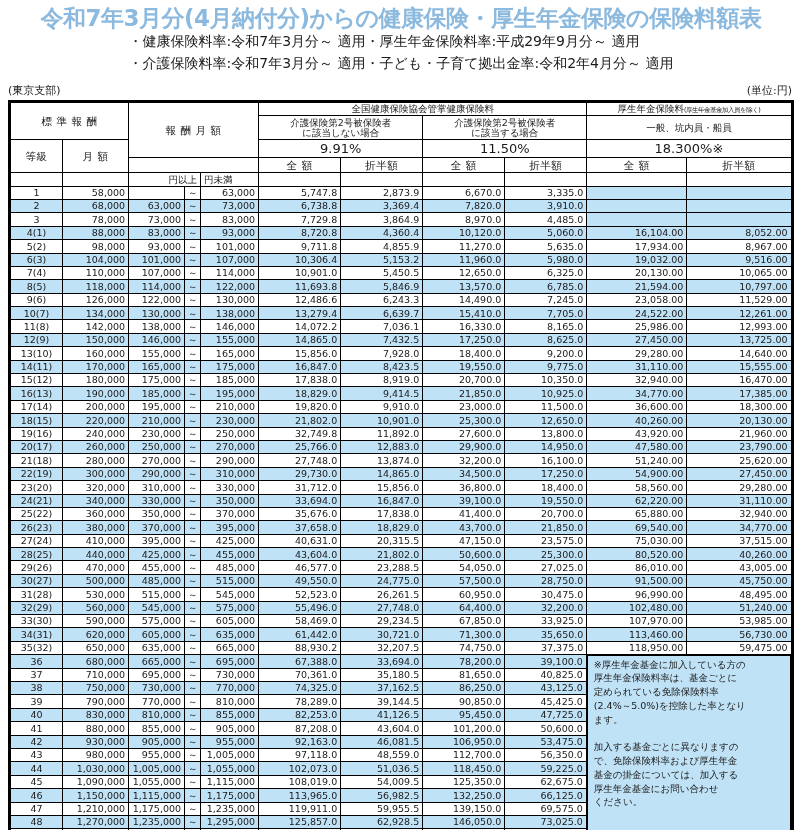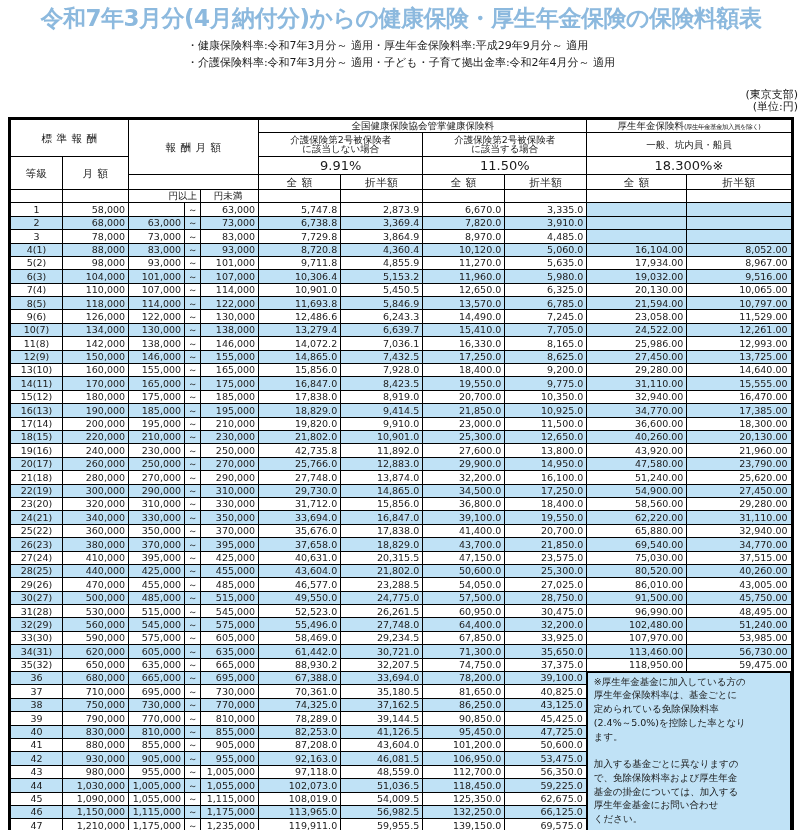--- a/index.html
+++ b/index.html
@@ -20,38 +20,36 @@
     text-align: center;
     font-size: 23px;
     font-weight: bold;
     color: #8cb9de;
     letter-spacing: -0.5px;
     padding-top: 6px;
     line-height: 1.1;
     white-space: nowrap;
   }
   .subnotes {
-    margin-top: 6px;
     display: flex;
     justify-content: center;
-    font-size: 11px;
+    font-size: 14px;
     line-height: 1.55;
     color: #1a1a1a;
   }
   .subnotes .col { white-space: nowrap; }
 
   .branchline {
-    margin-top: 18px;
+    margin-top: 10px;
     display: flex;
     justify-content: space-between;
     align-items: flex-end;
-    padding: 0 4px 0 8px;
+    padding: 0 10px 0 8px;
     font-size: 11px;
     line-height: 1.1;
-    flex-direction: column;
   }
 
   
   .tablewrap {
     margin: 3px auto 0 auto;
     width: 786px;
     border: 2px solid #000;
     position: relative;
   }
   table.grid {
@@ -76,21 +74,21 @@
     letter-spacing: 0.6px;
   }
   .hcell.small { font-size: 9.5px; letter-spacing: 0; }
   .hcell.pct { font-size: 13px; letter-spacing: 0; }
   .hcell .tiny { font-size: 6.5px; letter-spacing: -0.5px; vertical-align: baseline; }
   .bb2 { border-bottom-width: 2px !important; }
 
   tr.datarow td { height: 13.4px; }
   tr.blue td { background: #c0e2f6; }
   td.blue { background: #c0e2f6; }
-  .r  { text-align: center; }
+  .r  { text-align: left; }
   .l  { text-align: right; }
 
   td.grade  { text-align: center; }
   td.amt    { text-align: right; padding-right: 4px; }
   td.lo     { text-align: right; padding-right: 2px; }
   td.tilde  { text-align: center; padding: 0; }
   td.hi     { text-align: right; padding-right: 4px; }
   td.num    { text-align: right; padding-right: 4px; }
 
   
@@ -426,21 +424,21 @@
             <td class="num">12,650.0</td>
             <td class="num blue">40,260.00</td>
             <td class="num blue">20,130.00</td>
           </tr>
           <tr class="datarow">
             <td class="grade">19(16)</td>
             <td class="amt">240,000</td>
             <td class="lo">230,000</td>
             <td class="tilde">～</td>
             <td class="hi">250,000</td>
-            <td class="num">42,735.8</td>
+            <td class="num">32,749.8</td>
             <td class="num">11,892.0</td>
             <td class="num">27,600.0</td>
             <td class="num">13,800.0</td>
             <td class="num">43,920.00</td>
             <td class="num">21,960.00</td>
           </tr>
           <tr class="datarow blue">
             <td class="grade">20(17)</td>
             <td class="amt">260,000</td>
             <td class="lo">250,000</td>

